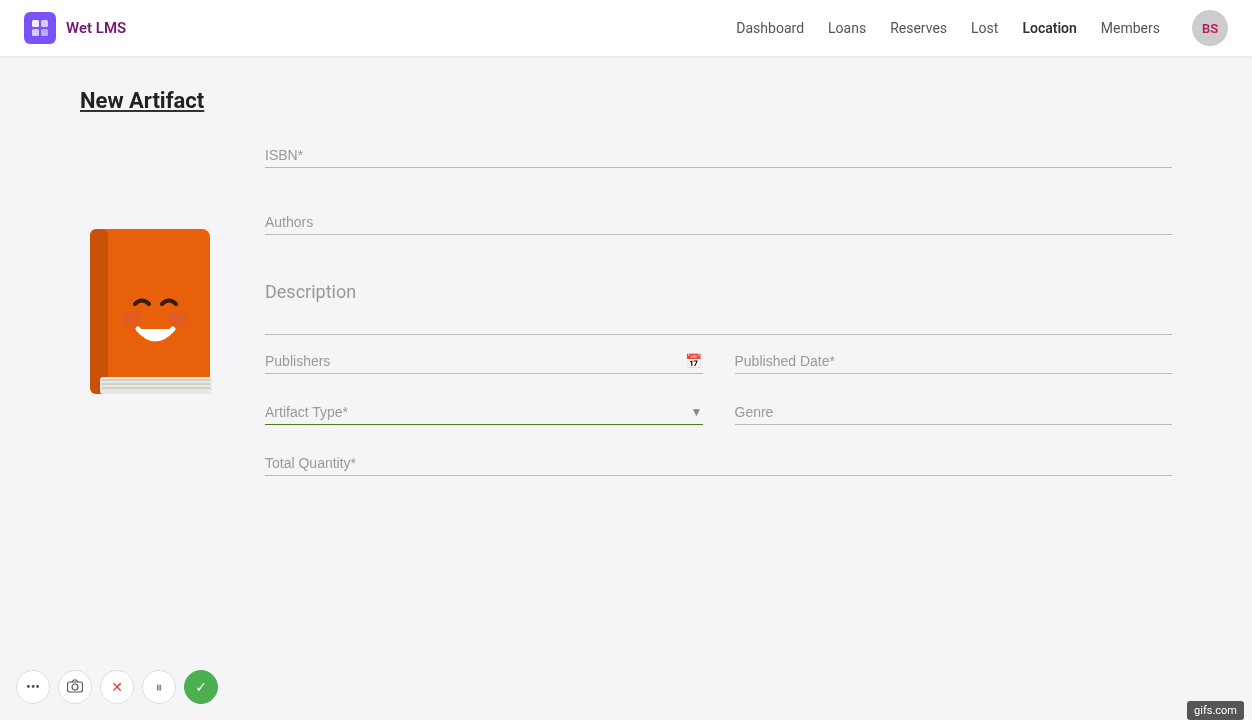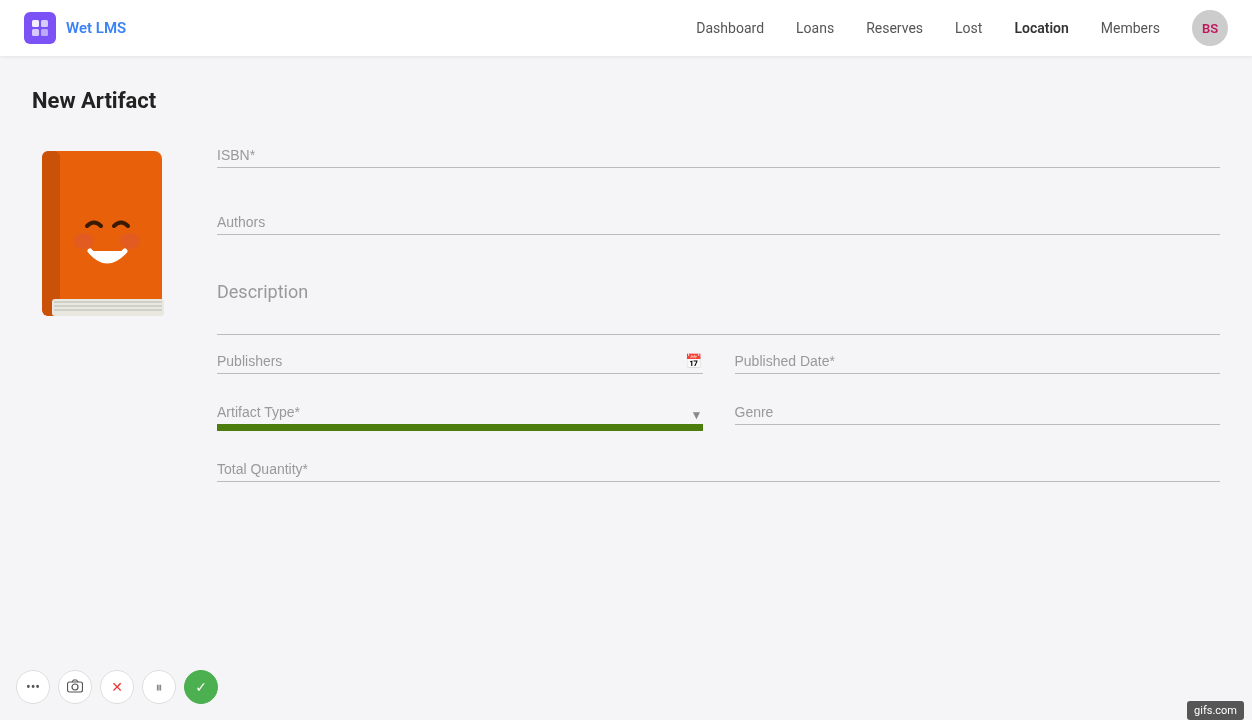--- a/index.html
+++ b/index.html
@@ -33,26 +33,26 @@
       border-radius: 6px;
       display: flex;
       align-items: center;
       justify-content: center;
       color: #fff;
       font-size: 18px;
     }
     .nav-app-name {
       font-size: 15px;
       font-weight: 600;
-      color: #3b82f6;
+      color: #701a75;
     }
     .nav-links {
       display: flex;
       align-items: center;
-      gap: 32px;
+      gap: 24px;
     }
     .nav-link {
       font-size: 14px;
       color: #555;
       cursor: pointer;
       text-decoration: none;
     }
     .nav-link.active {
       color: #333;
       font-weight: 600;
@@ -65,31 +65,33 @@
       display: flex;
       align-items: center;
       justify-content: center;
       font-size: 13px;
       font-weight: 600;
       color: #be185d;
       margin-left: 32px;
     }
     
     .main {
-      padding: 32px 32px;
+      padding: 32px 80px;
+      text-decoration: underline;
     }
     .page-title {
       font-size: 22px;
       font-weight: 700;
       color: #222;
       margin-bottom: 28px;
     }
     .form-area {
       display: flex;
       gap: 40px;
+      align-items: center;
     }
     .book-thumb {
       flex-shrink: 0;
     }
     
     .book-img {
       width: 145px;
       height: 200px;
     }
     .form-fields {
@@ -136,21 +138,21 @@
     .form-col {
       flex: 1;
       position: relative;
     }
     .form-select-wrap {
       position: relative;
     }
     .form-select-wrap select {
       width: 100%;
       border: none;
-      border-bottom: 7px solid #4d7c0f;
+      border-bottom: 1px solid #4d7c0f;
       background: transparent;
       padding: 6px 0 4px;
       font-size: 14px;
       color: #999;
       outline: none;
       appearance: none;
       cursor: pointer;
     }
     .select-arrow {
       position: absolute;

